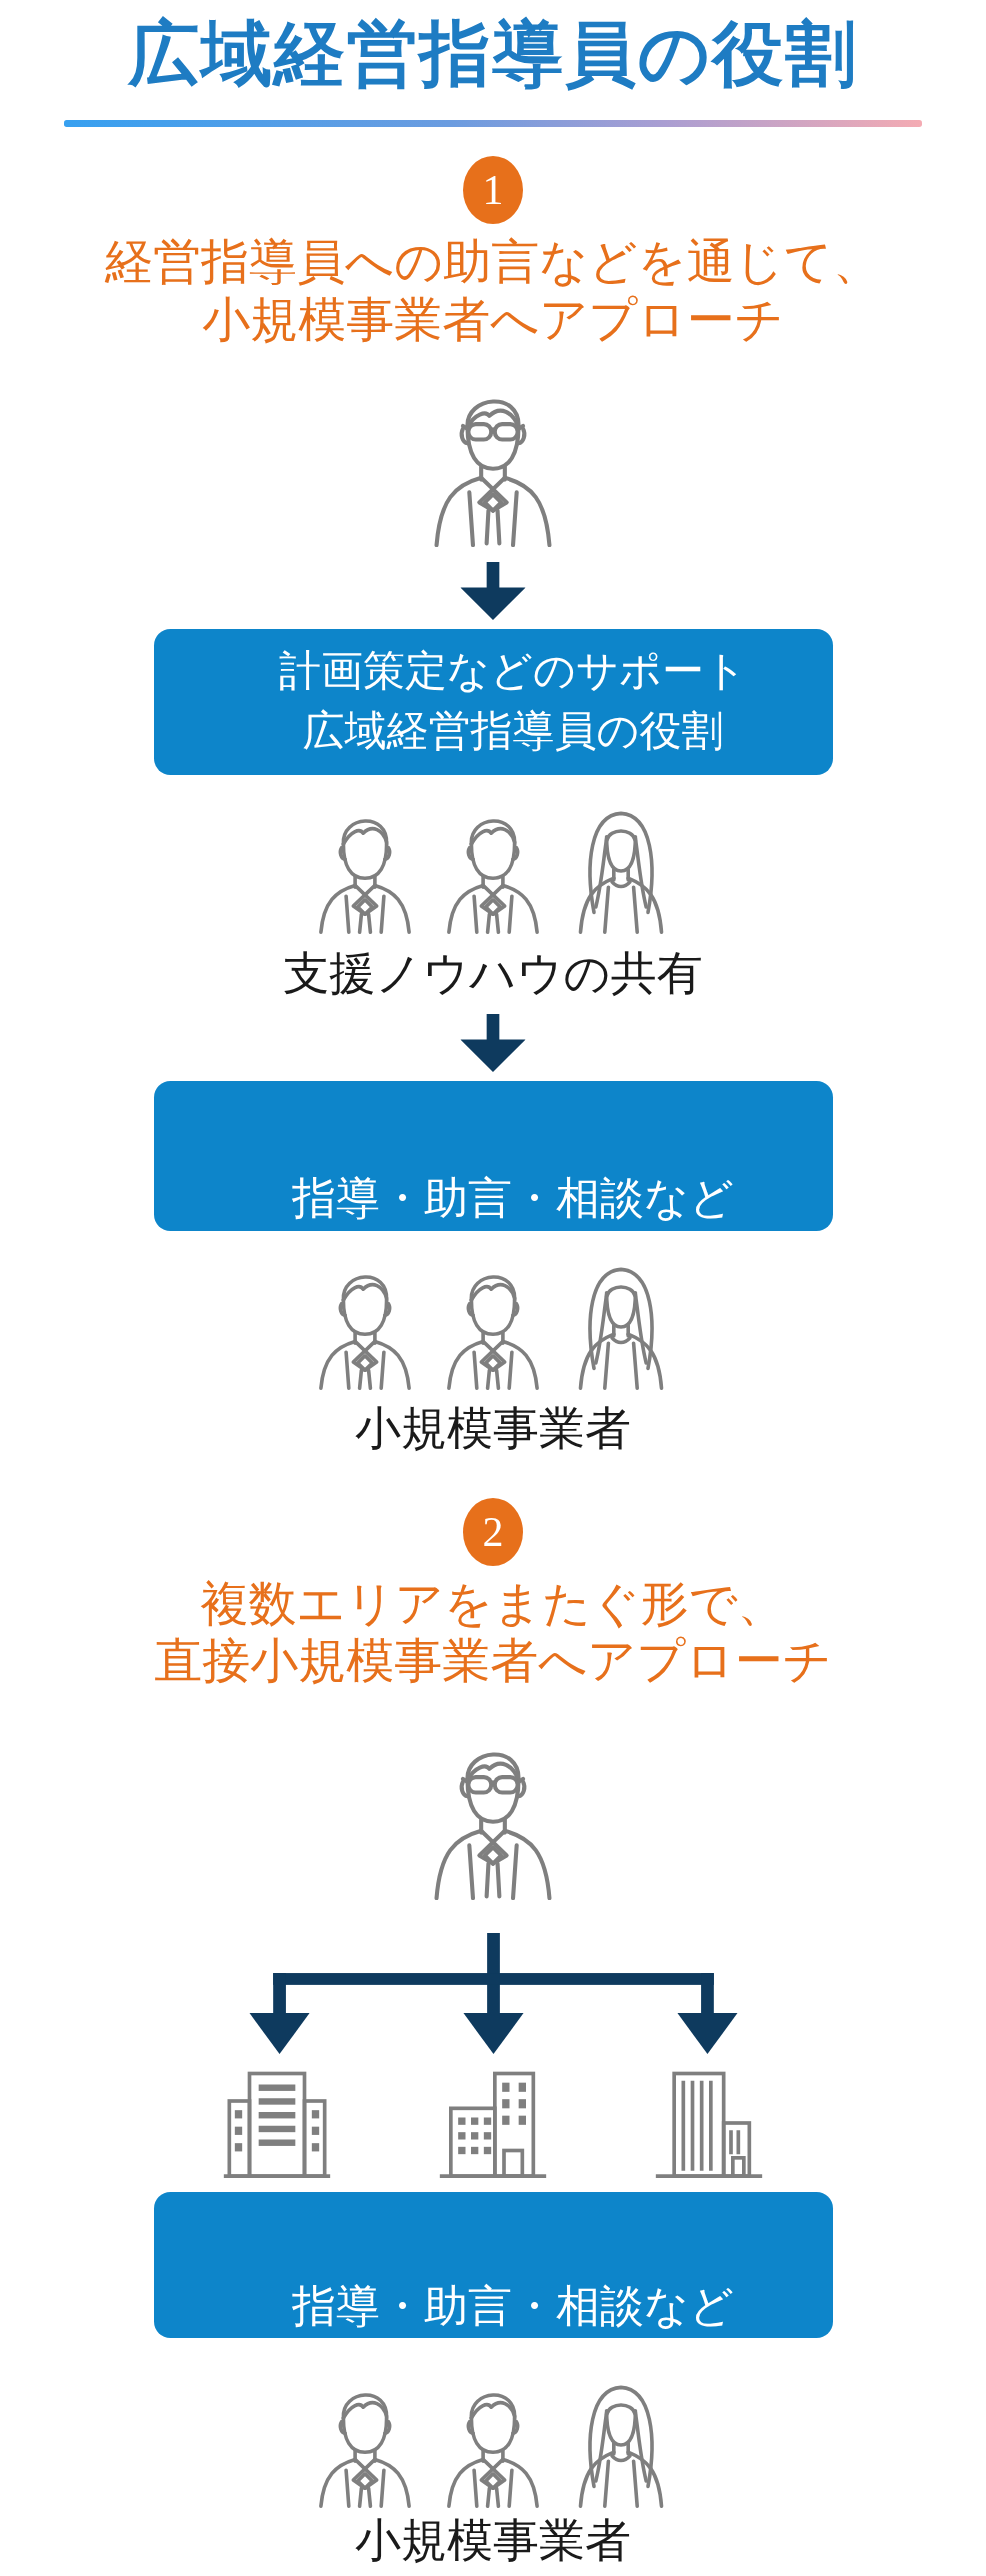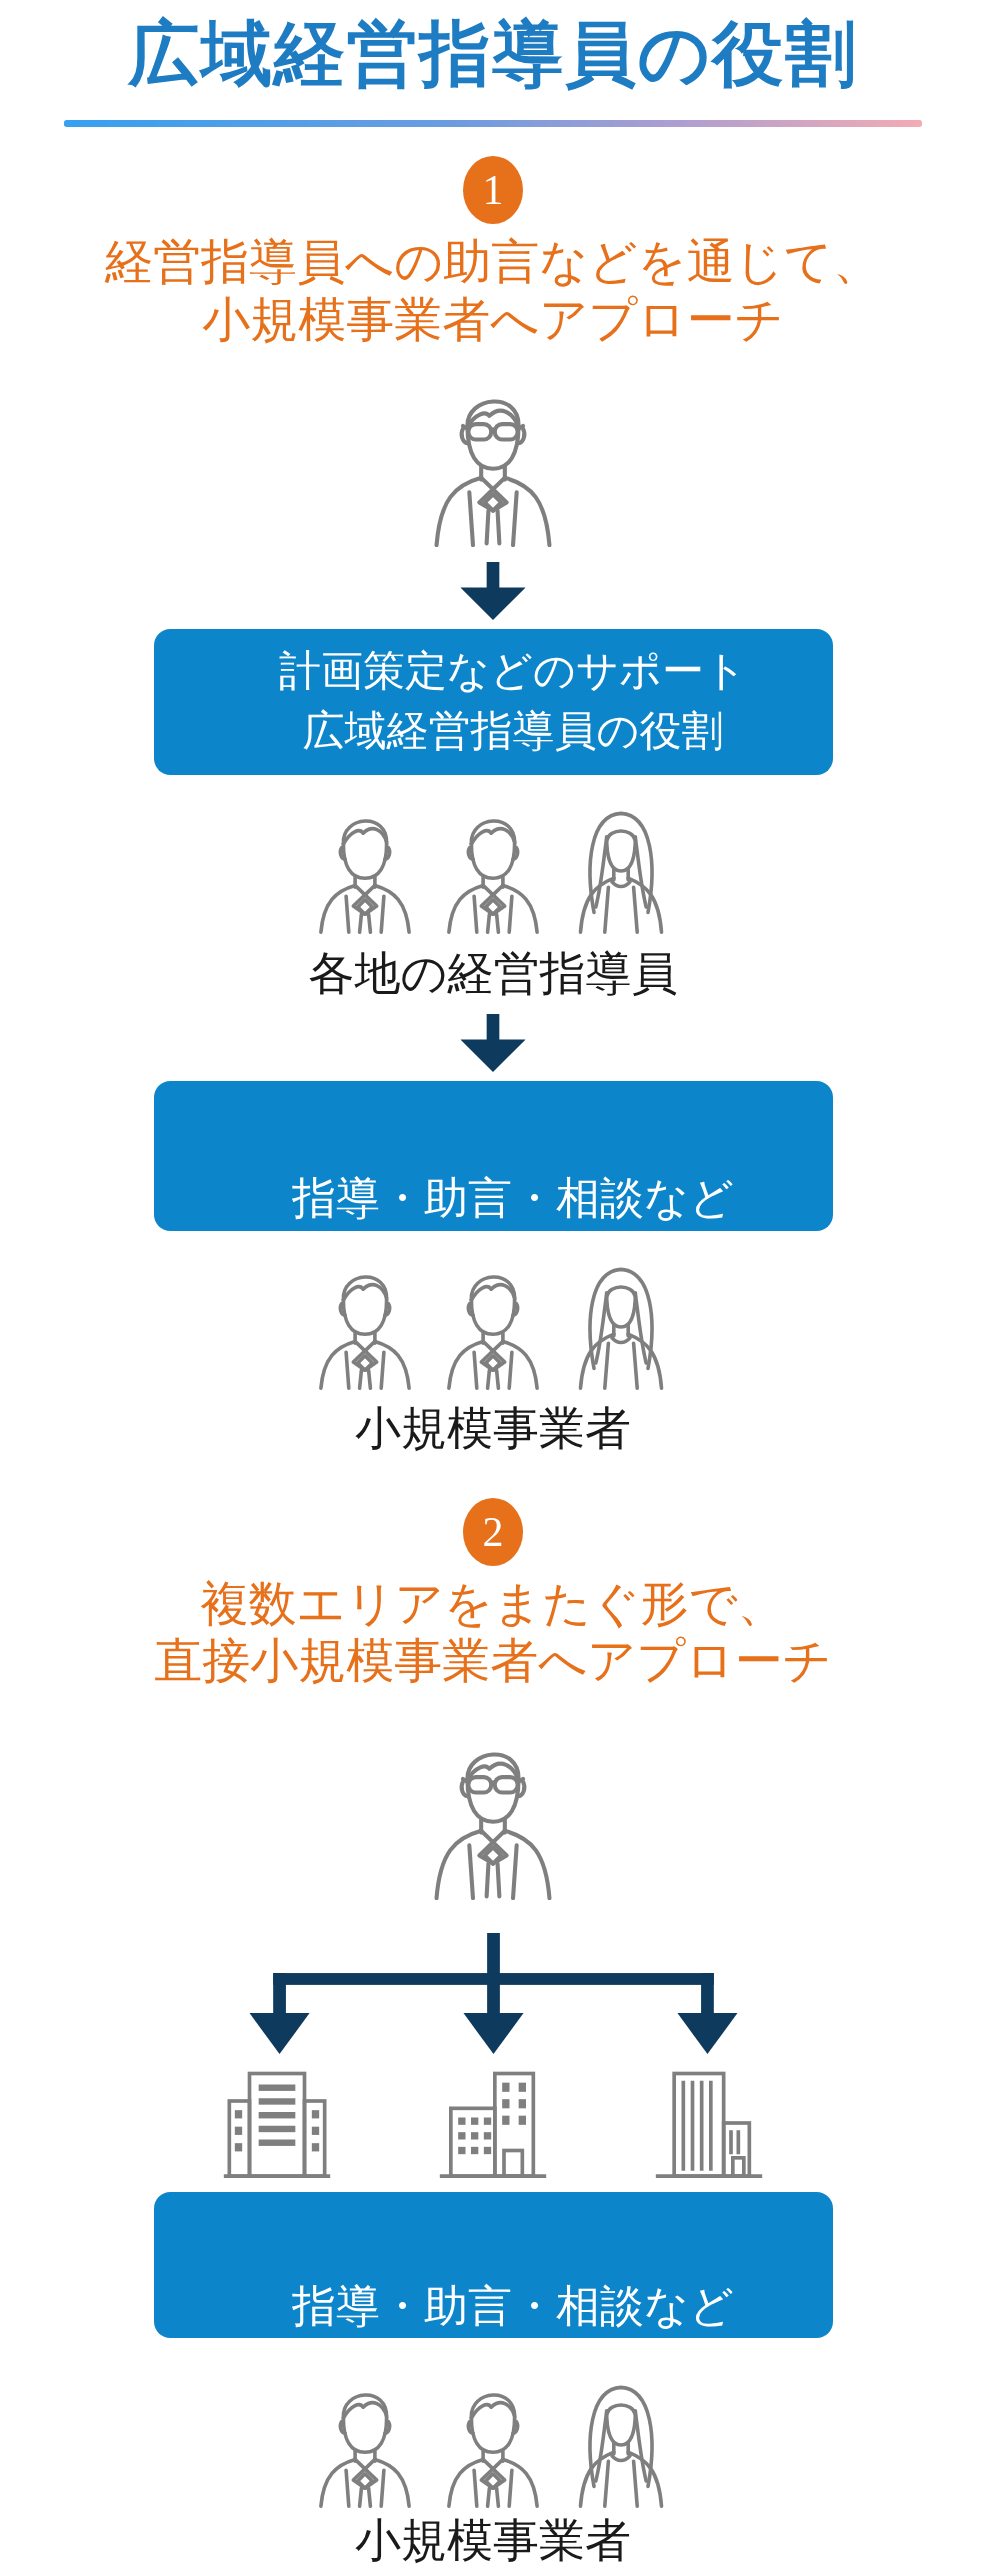--- a/index.html
+++ b/index.html
@@ -208,21 +208,21 @@
     <svg viewBox="0 0 140 150">
         <use href="#sym-man"></use>
       </svg>
     <svg viewBox="0 0 140 150">
         <use href="#sym-man"></use>
       </svg>
     <svg viewBox="0 0 140 150">
         <use href="#sym-woman"></use>
       </svg>
   </div>
-  <p class="label">各地の経営指導員</p>
+  <p class="label">支援ノウハウの共有</p>
 
   <svg class="arrow-svg later" viewBox="0 0 72 64">
     <use href="#sym-arrow"></use>
   </svg>
 
   <div class="bluebox single">
     <span>指導・助言・相談など</span>
   </div>
 
   <div class="trio">

